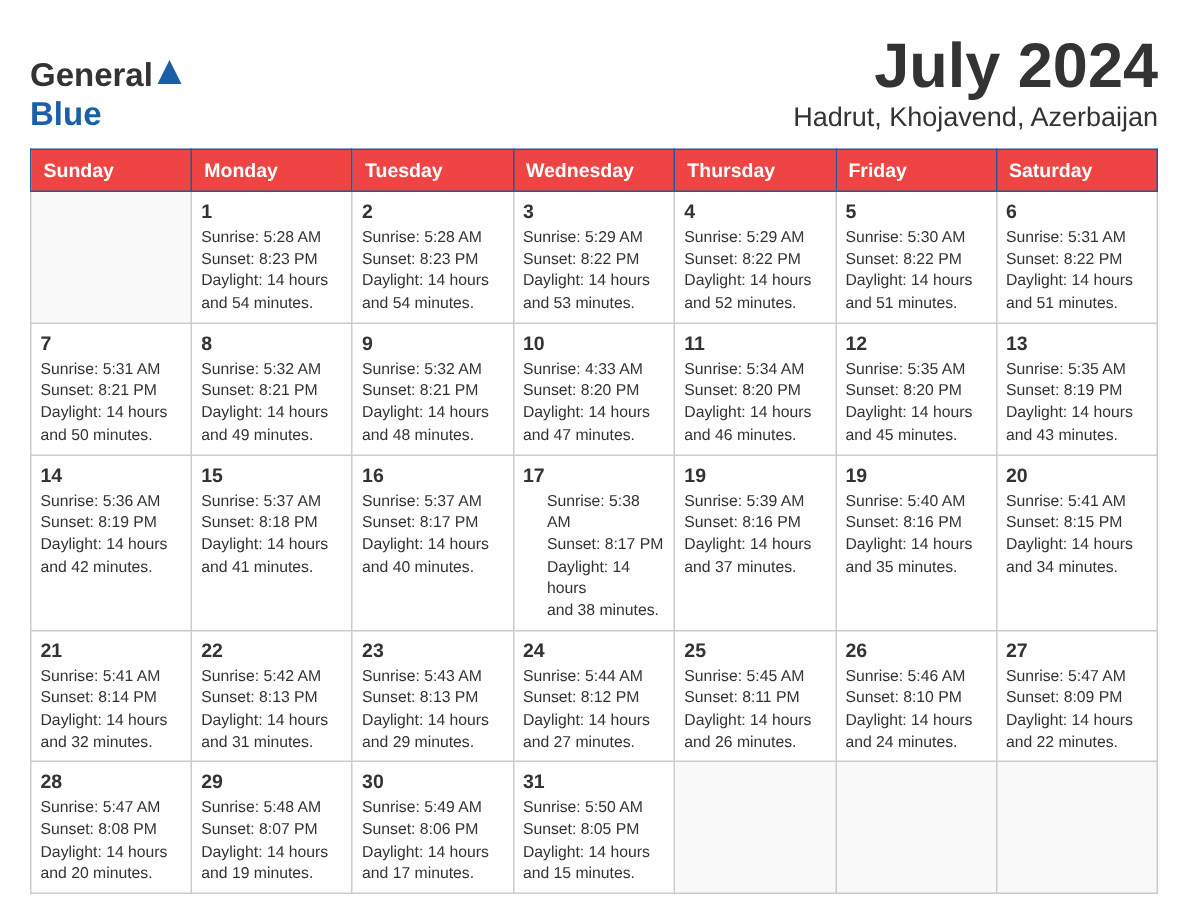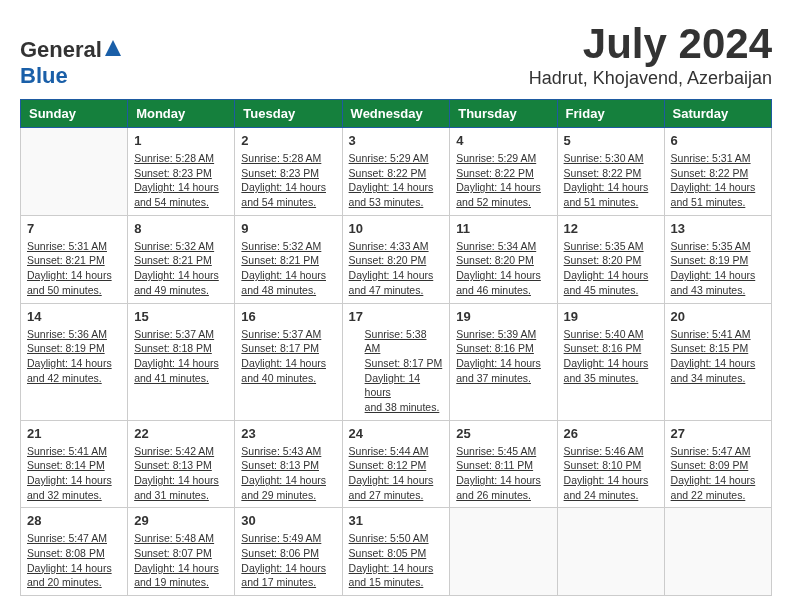--- a/index.html
+++ b/index.html
@@ -36,21 +36,21 @@
     .subtitle {
       font-size: 18px;
       color: #333;
     }
     .calendar {
       width: 100%;
       border-collapse: collapse;
       border: 1px solid #ccc;
     }
     .calendar th {
-      background-color: #15803d;
+      background-color: #ef4444;
       color: white;
       padding: 6px 8px;
       font-size: 13px;
       text-align: left;
       border: 1px solid #1e5aa0;
     }
     .calendar td {
       border: 1px solid #ccc;
       vertical-align: top;
       padding: 5px 6px;
@@ -66,21 +66,20 @@
     .day-number {
       font-size: 13px;
       font-weight: bold;
       display: block;
       margin-bottom: 3px;
     }
     .day-info {
       font-size: 10.5px;
       color: #333;
       line-height: 1.4;
-      text-decoration: underline;
     }
   </style>
 </head>
 <body>
 
 <div class="header-section">
   <div class="logo">
     <div class="logo-row">
       <span style="font-size:22px;font-weight:bold;color:#333;">General</span>
       <span style="display:inline-block;margin-left:2px;">

